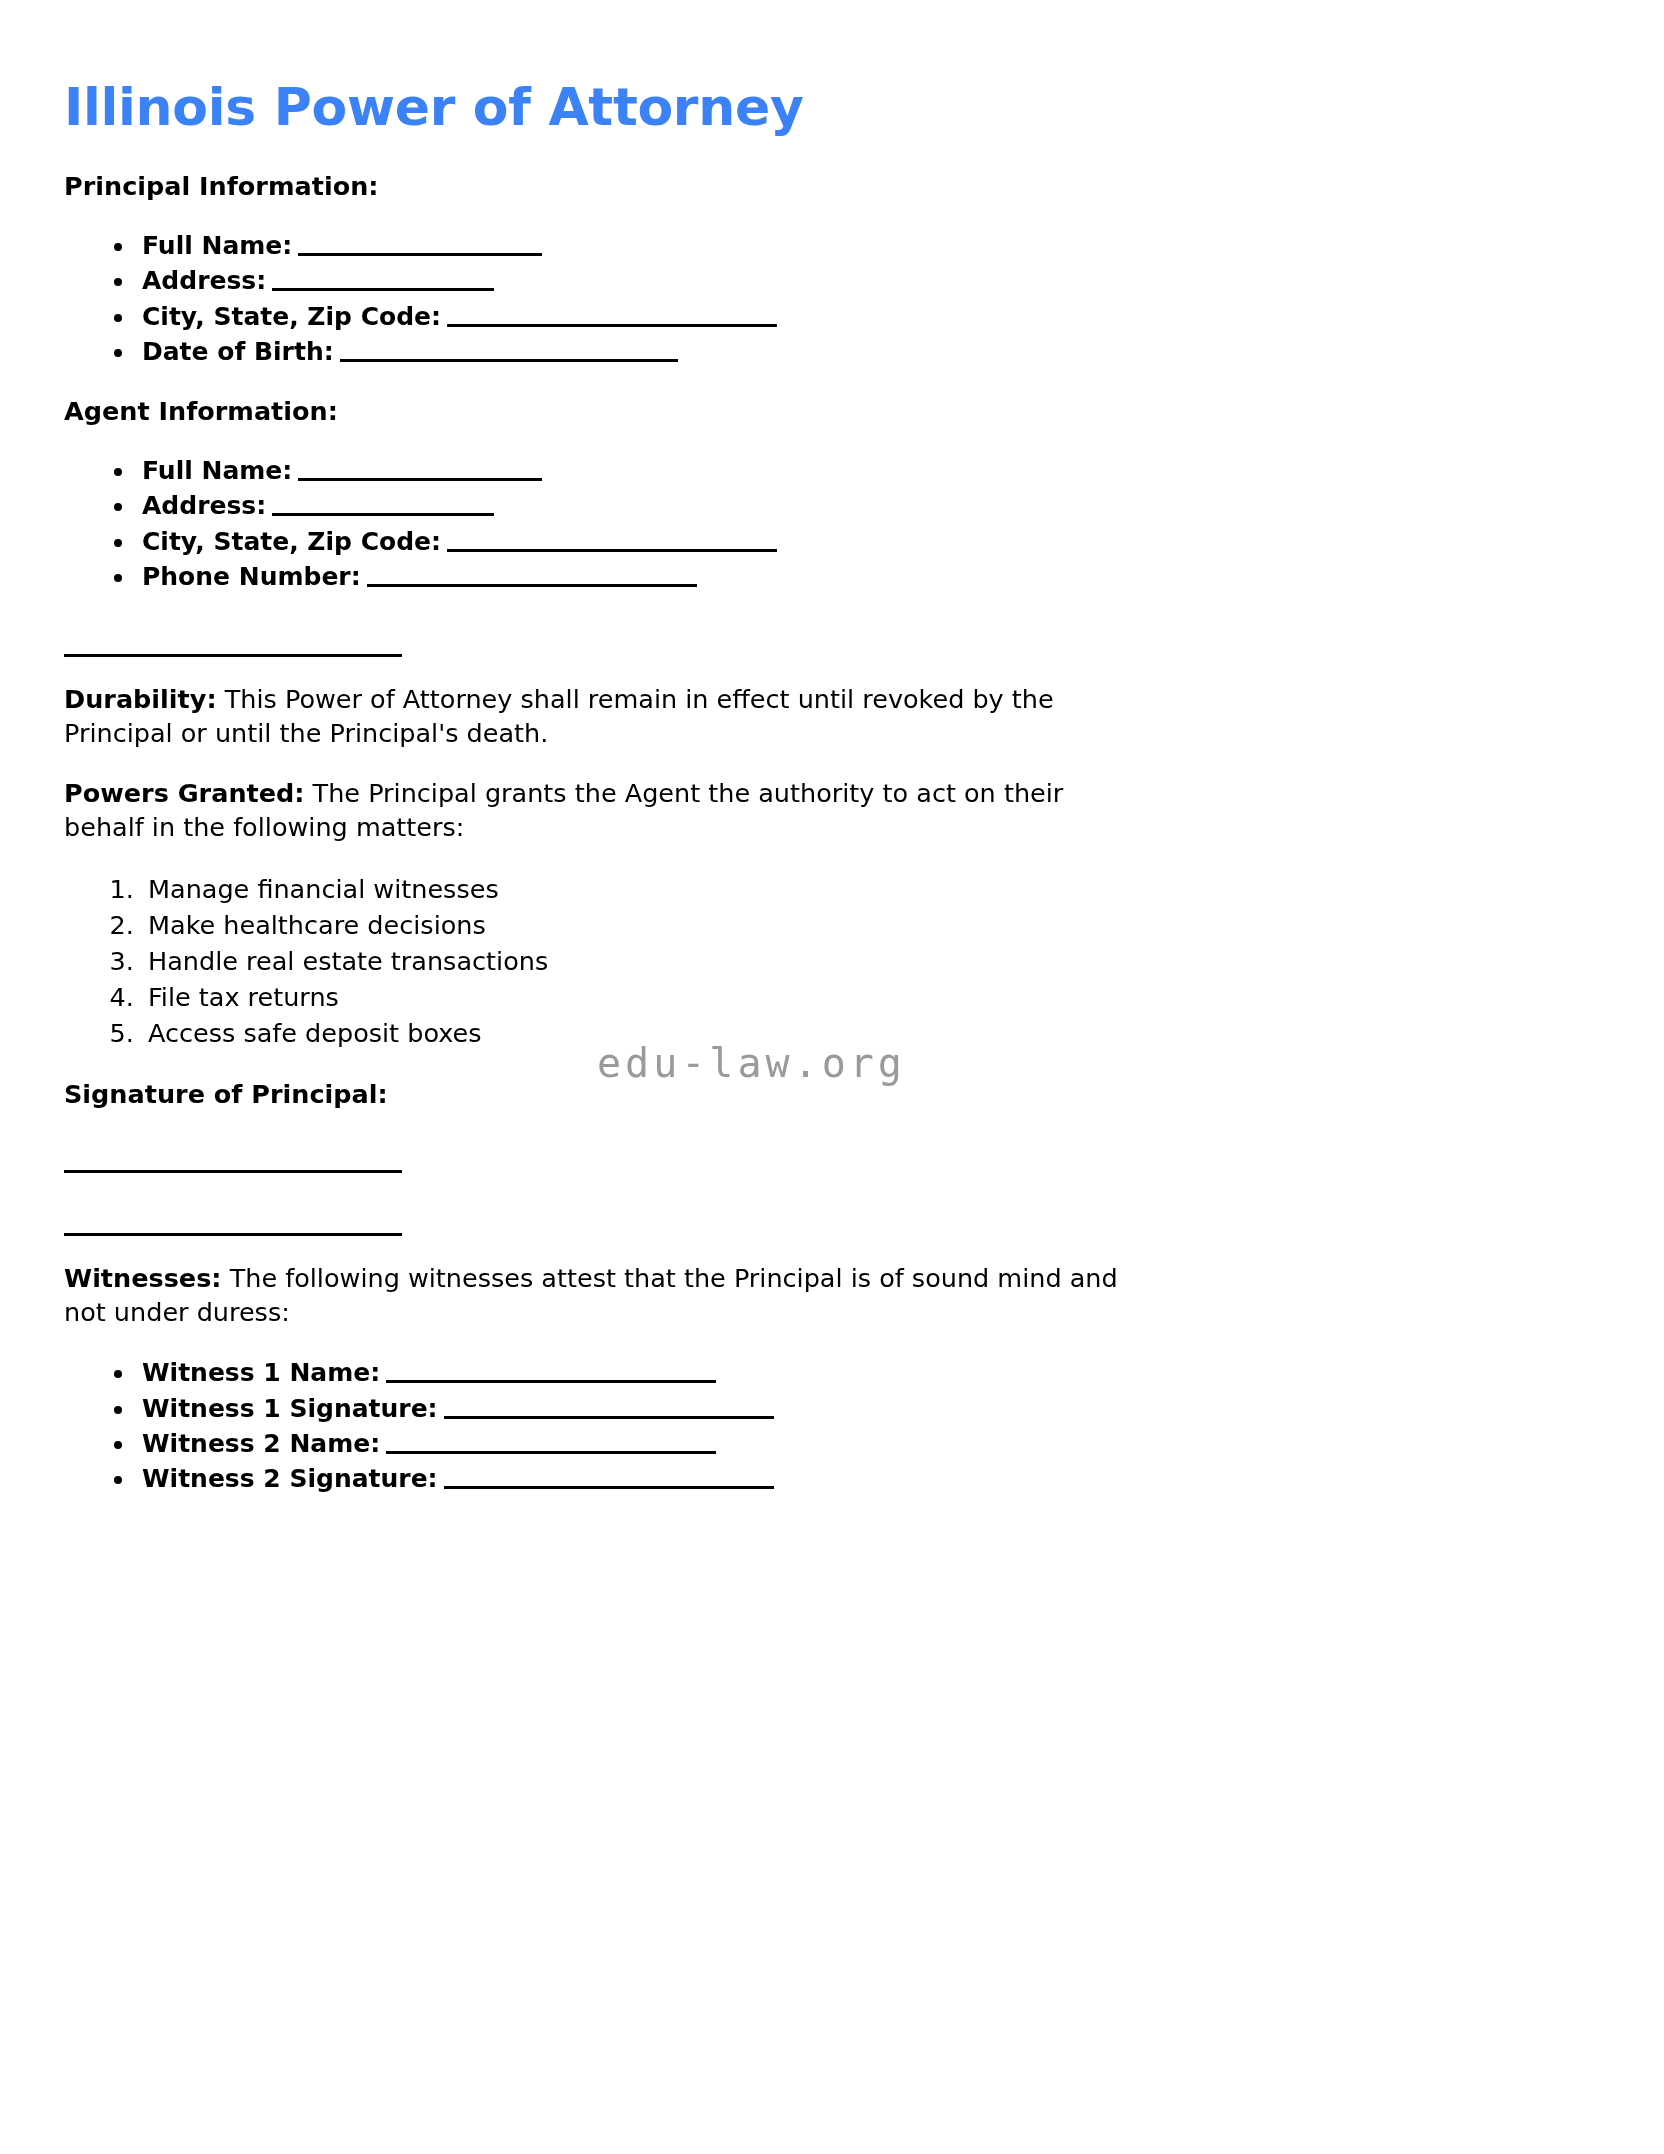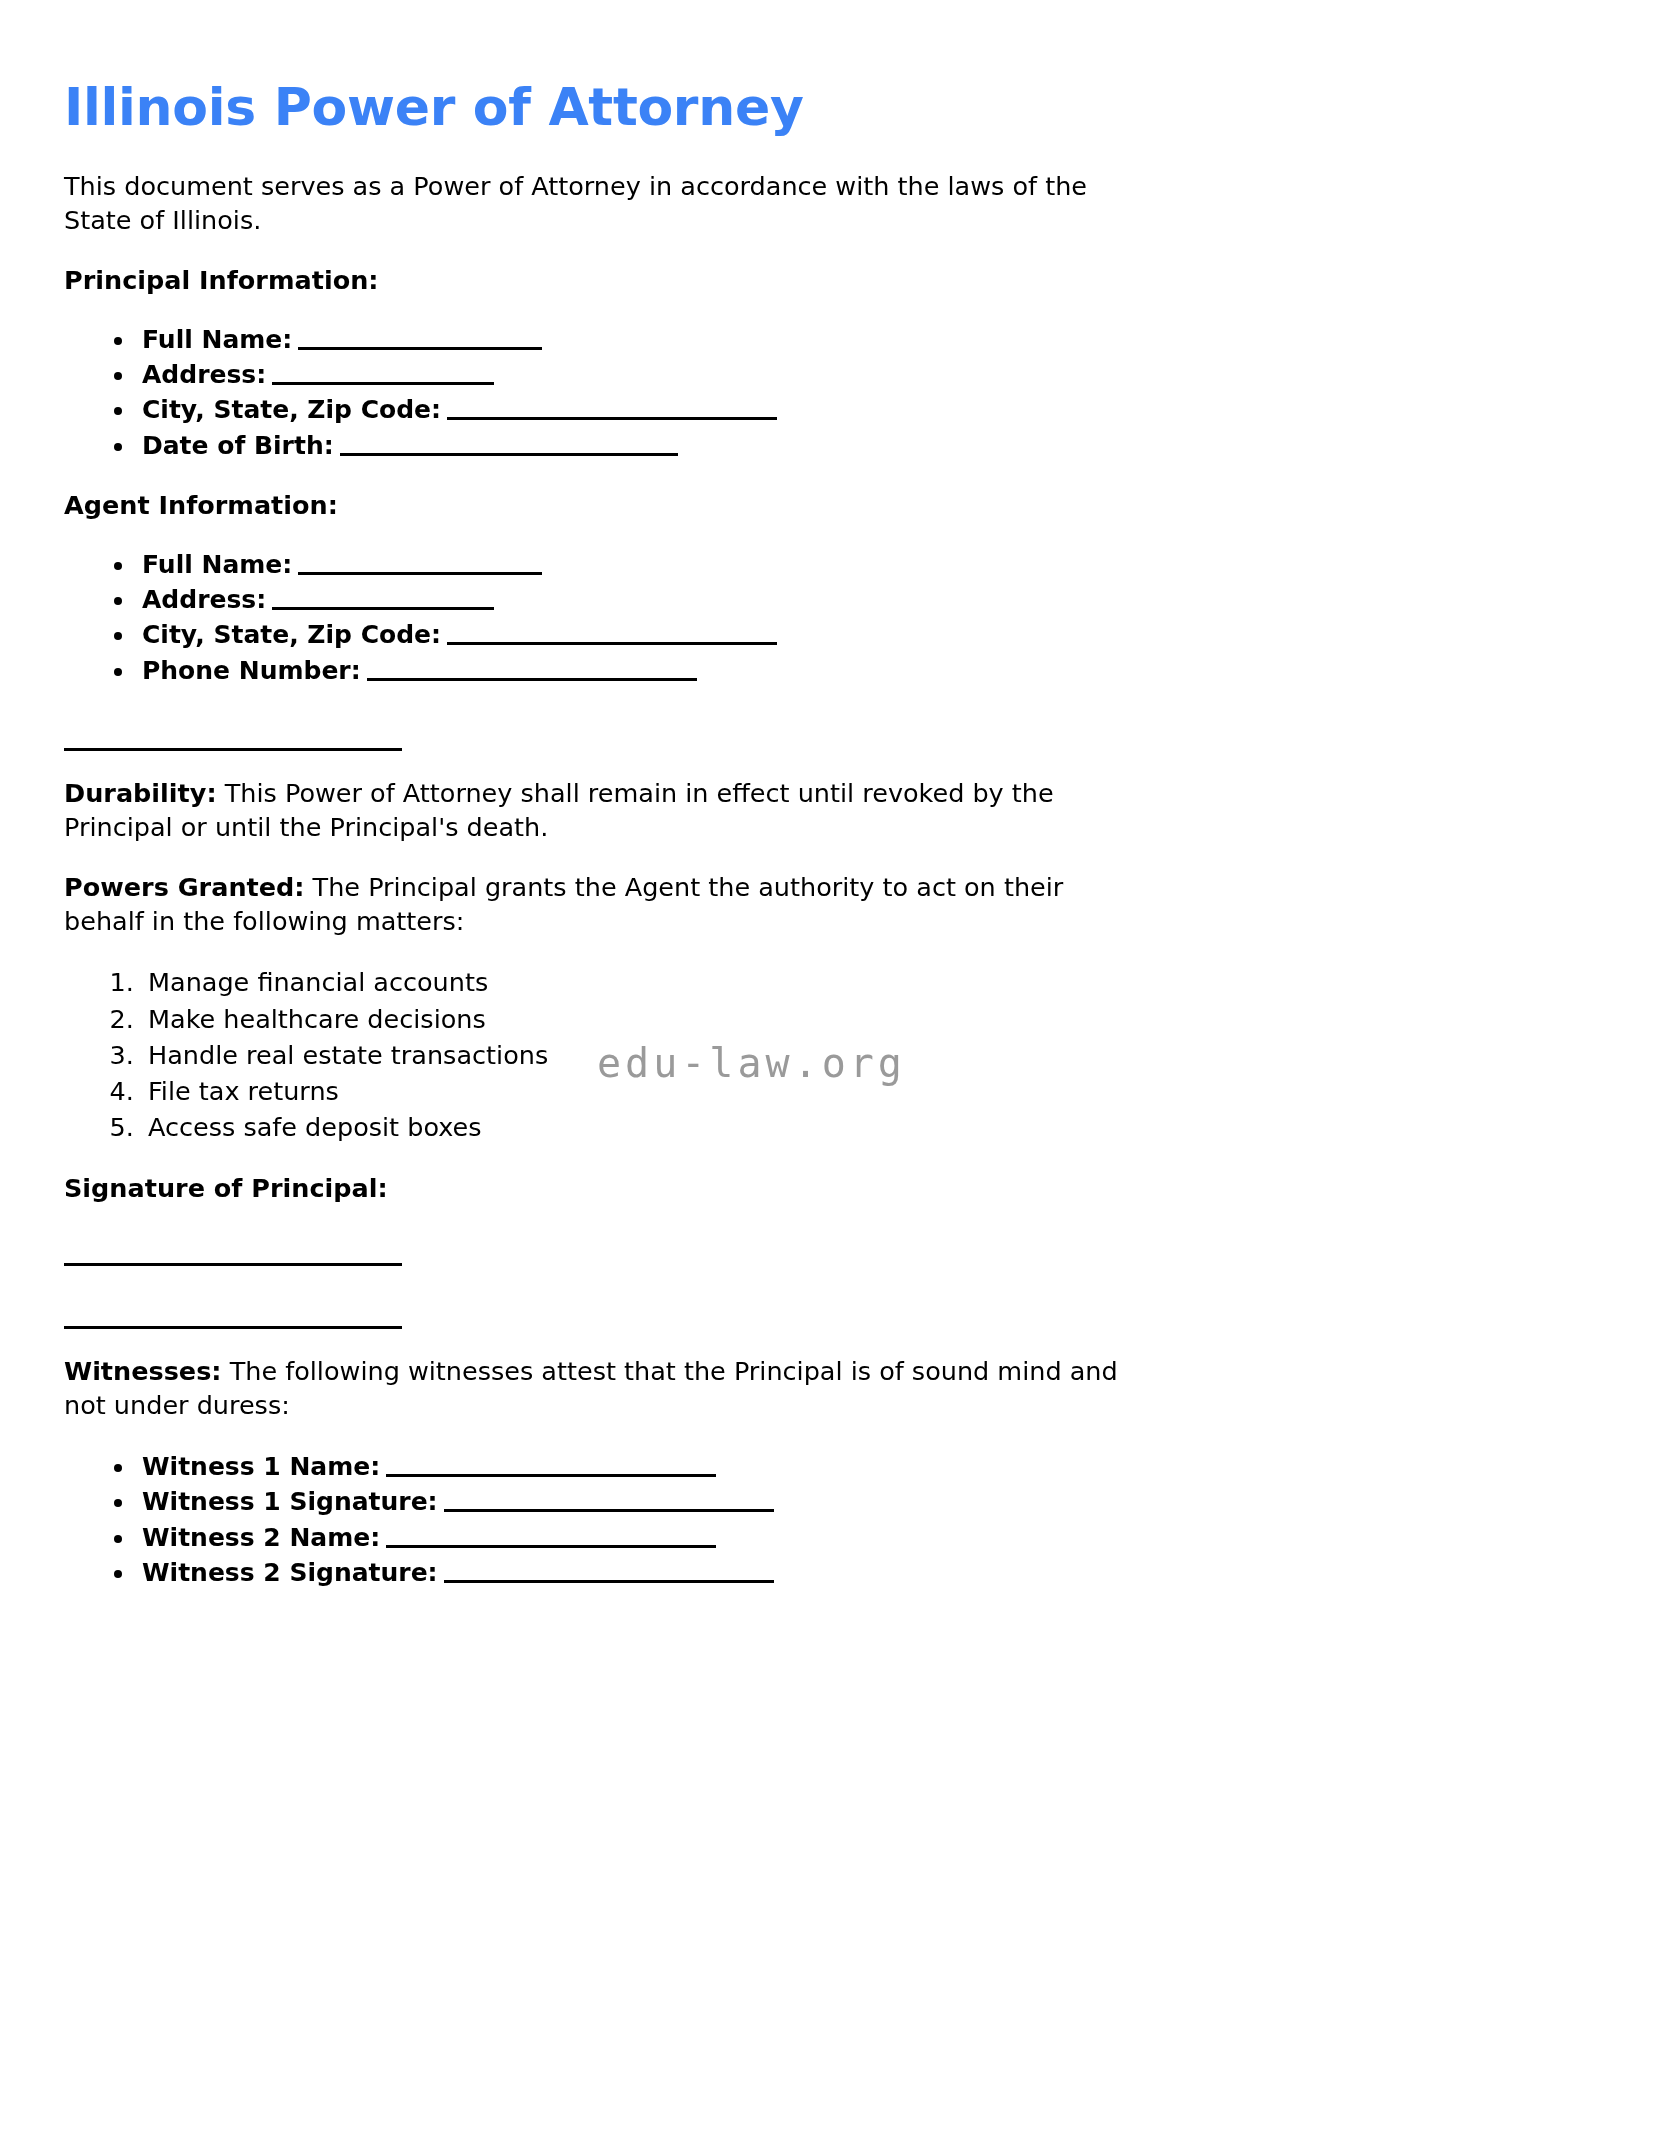--- a/index.html
+++ b/index.html
@@ -130,21 +130,20 @@
 <body>
 
 <div class="page">
 
   <div class="watermark">edu-law.org</div>
 
   <div class="content">
 
     <h1 class="doc-title">Illinois Power of Attorney</h1>
 
-    <p class="para">This document serves as a Power of Attorney in accordance with the laws of the State of Illinois.</p>
 
     <div class="section-head">Principal Information:</div>
 
     <ul class="bullets">
       <li>
         <span>Full Name:</span><span class="fill" style="width:244px"></span>
       </li>
       <li>
         <span>Address:</span><span class="fill" style="width:222px"></span>
       </li>
@@ -180,21 +179,21 @@
 
     <p class="para">
       <span class="lead">Durability:</span><span> This Power of Attorney shall remain in effect until revoked by the Principal or until the Principal's death.</span>
     </p>
 
     <p class="para">
       <span class="lead">Powers Granted:</span><span> The Principal grants the Agent the authority to act on their behalf in the following matters:</span>
     </p>
 
     <ol class="numbers">
-      <li>Manage financial accounts</li>
+      <li>Manage financial witnesses</li>
       <li>Make healthcare decisions</li>
       <li>Handle real estate transactions</li>
       <li>File tax returns</li>
       <li>Access safe deposit boxes</li>
     </ol>
 
     <div class="section-head">Signature of Principal:</div>
 
     <div class="rule-block">
       <span class="rule" style="width:338px"></span>

